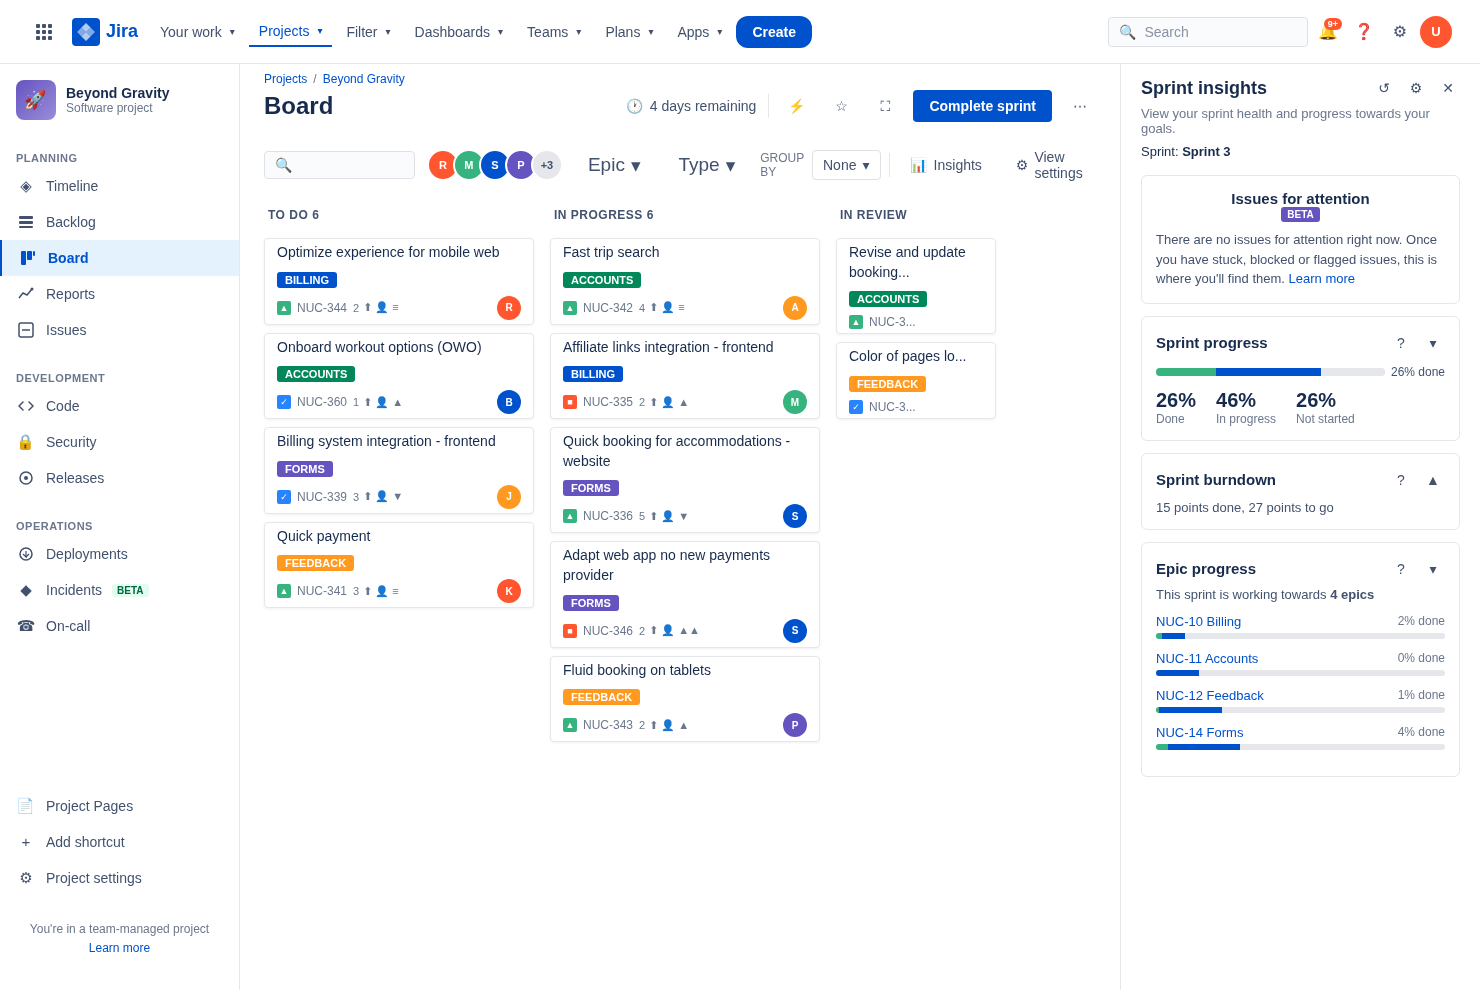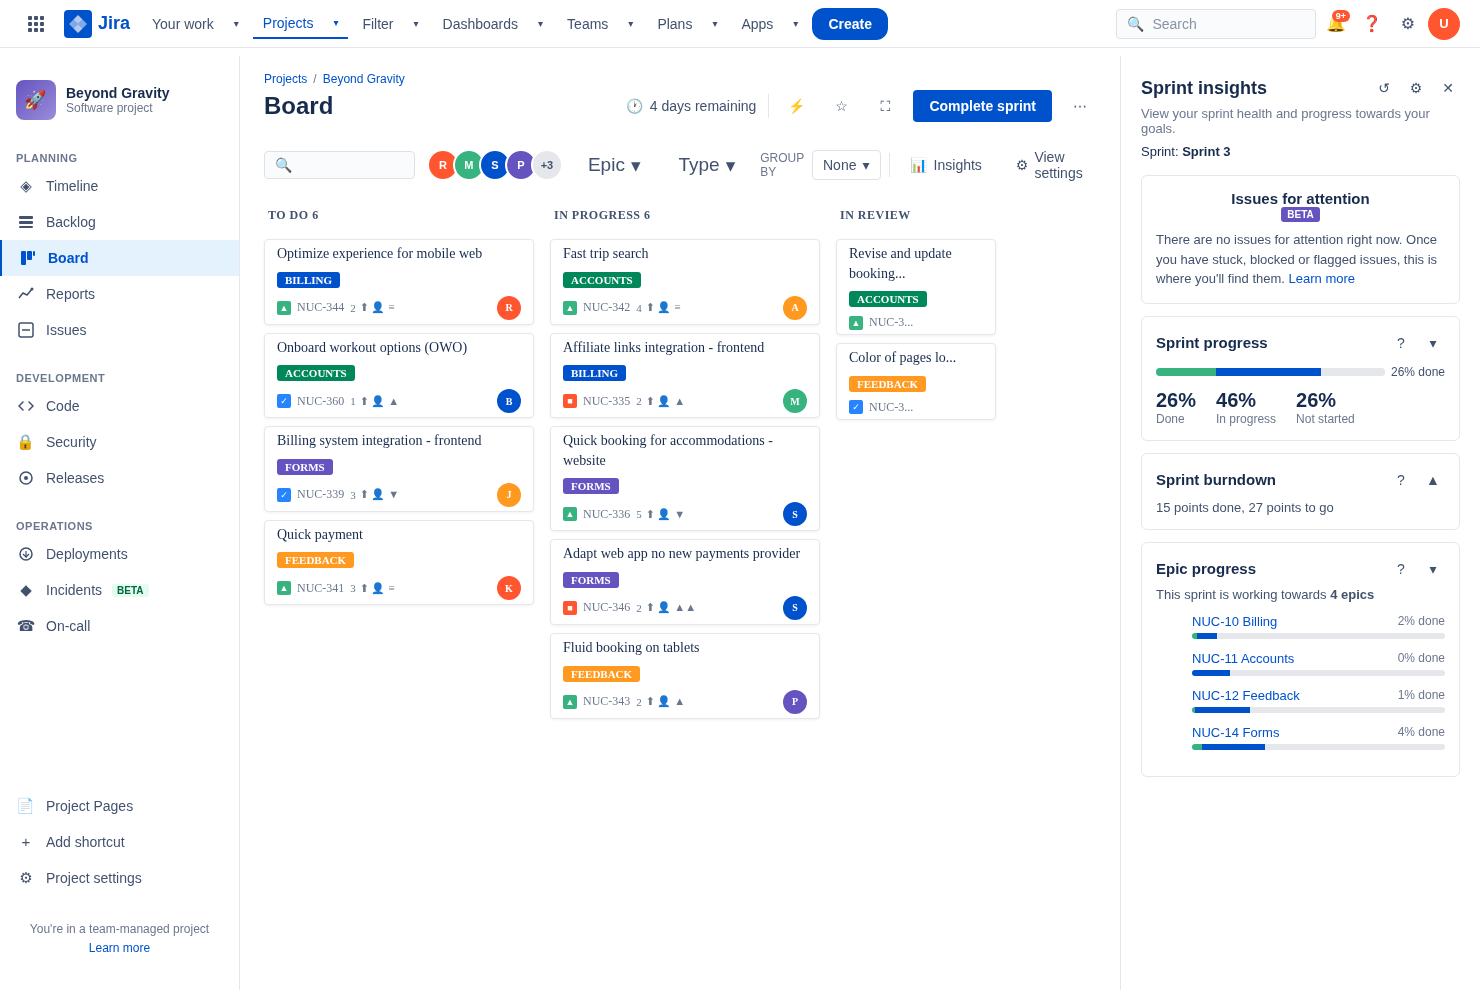--- a/index.html
+++ b/index.html
@@ -1,30 +1,30 @@
 <!DOCTYPE html>
 <html><head>
   <meta charset="utf-8">
   <style>
     * { box-sizing: border-box; margin: 0; padding: 0; }
     body { font-family: -apple-system, BlinkMacSystemFont, 'Segoe UI', sans-serif; font-size: 14px; background: #fff; overflow: hidden; }
 
     
     .top-nav {
-      display: flex; align-items: center; height: 48px;
+      display: flex; align-items: center; height: 64px;
       background: #fff; border-bottom: 1px solid #e5e7eb;
-      padding: 0 20px; gap: 4px; position: fixed; top: 0; left: 0; right: 0; z-index: 100;
+      padding: 0 28px; gap: 4px; position: fixed; top: 0; left: 0; right: 0; z-index: 100;
     }
     .nav-grid-btn { width: 32px; height: 32px; display: flex; align-items: center; justify-content: center; border-radius: 4px; cursor: pointer; }
     .grid-icon { display: grid; grid-template-columns: 1fr 1fr 1fr; gap: 2px; width: 16px; height: 16px; }
     .grid-icon span { background: #42526e; border-radius: 1px; }
     .logo { display: flex; align-items: center; gap: 6px; margin: 0 8px; text-decoration: none; }
     .logo-icon { width: 28px; height: 28px; background: #0052CC; border-radius: 4px; display: flex; align-items: center; justify-content: center; }
     .logo-text { font-size: 18px; font-weight: 700; color: #0052CC; }
-    .nav-item { padding: 6px 10px; border-radius: 4px; cursor: pointer; color: #42526e; font-size: 14px; display: flex; align-items: center; gap: 20px; white-space: nowrap; }
+    .nav-item { padding: 6px 10px; border-radius: 4px; cursor: pointer; color: #42526e; font-size: 14px; display: flex; align-items: center; gap: 8px; white-space: nowrap; }
     .nav-item.active { color: #0052CC; border-bottom: 2px solid #0052CC; border-radius: 0; }
     .chevron-small { font-size: 10px; }
     .nav-spacer { flex: 1; }
     .search-box { display: flex; align-items: center; border: 1px solid #dfe1e6; border-radius: 4px; padding: 6px 10px; gap: 8px; background: #fafbfc; width: 200px; cursor: text; }
     .search-placeholder { color: #8993a4; font-size: 14px; }
     .nav-icon-btn { width: 32px; height: 32px; display: flex; align-items: center; justify-content: center; border-radius: 50%; cursor: pointer; color: #42526e; font-size: 16px; position: relative; }
     .badge { position: absolute; top: 2px; right: 2px; background: #FF5630; color: #fff; font-size: 9px; border-radius: 8px; padding: 1px 4px; font-weight: 700; }
     .avatar-nav { width: 32px; height: 32px; border-radius: 50%; background: #FF5630; color: #fff; display: flex; align-items: center; justify-content: center; font-weight: 700; font-size: 13px; cursor: pointer; }
     .create-btn { background: #0052CC; color: #fff; border: none; border-radius: 12px; padding: 8px 16px; font-size: 14px; font-weight: 600; cursor: pointer; white-space: nowrap; }
 
@@ -69,21 +69,21 @@
     .avatar-count { width: 32px; height: 32px; border-radius: 50%; border: 2px solid #fff; margin-left: -6px; background: #e5e7eb; display: flex; align-items: center; justify-content: center; font-size: 11px; font-weight: 600; color: #42526e; }
     .filter-btn { display: flex; align-items: center; gap: 6px; padding: 6px 12px; border: 1px solid transparent; border-radius: 4px; cursor: pointer; color: #42526e; font-size: 19px; }
     .toolbar-right { margin-left: auto; display: flex; align-items: center; gap: 8px; }
     .group-by-label { font-size: 12px; color: #6b778c; font-weight: 500; }
     .dropdown-btn { display: flex; align-items: center; gap: 6px; padding: 6px 10px; border: 1px solid #dfe1e6; border-radius: 4px; cursor: pointer; font-size: 14px; color: #42526e; background: #fff; }
     .insights-btn { display: flex; align-items: center; gap: 6px; padding: 6px 12px; border: 1px solid transparent; border-radius: 4px; cursor: pointer; font-size: 14px; color: #42526e; }
     .view-settings-btn { display: flex; align-items: center; gap: 6px; padding: 6px 12px; border: 1px solid transparent; border-radius: 4px; cursor: pointer; font-size: 14px; color: #42526e; }
 
     
     .board-container { display: flex; gap: 16px; padding: 0 24px 24px; flex: 1; overflow-x: auto; }
-    .board-column { width: 270px; flex-shrink: 0; display: flex; flex-direction: column; gap: 8px; font-family: Liberation Serif, serif; }
+    .board-column { width: 270px; flex-shrink: 0; display: flex; flex-direction: column; gap: 8px; }
     .column-header { font-size: 12px; font-weight: 700; color: #42526e; text-transform: uppercase; letter-spacing: 0.5px; padding: 8px 4px; }
     .card { background: #fff; border-radius: 4px; border: 1px solid #e5e7eb; padding: 4px 12px; cursor: pointer; box-shadow: 0 1px 3px rgba(0,0,0,0.06); }
     .card-title { font-size: 14px; color: #172b4d; line-height: 1.4; margin-bottom: 8px; }
     .card-tag { display: inline-block; padding: 2px 8px; border-radius: 3px; font-size: 11px; font-weight: 700; text-transform: uppercase; margin-bottom: 8px; }
     .tag-billing { background: #0052CC; color: #fff; }
     .tag-accounts { background: #00875A; color: #fff; }
     .tag-forms { background: #6554C0; color: #fff; }
     .tag-feedback { background: #FF991F; color: #fff; }
     .card-footer { display: flex; align-items: center; gap: 6px; }
     .card-id { font-size: 12px; color: #6b778c; display: flex; align-items: center; gap: 3px; }
@@ -115,21 +115,21 @@
     .progress-segment { height: 100%; }
     .seg-done { background: #36B37E; }
     .seg-progress { background: #0052CC; }
     .seg-not-started { background: #e5e7eb; }
     .progress-label { font-size: 12px; color: #42526e; white-space: nowrap; }
     .progress-stats { display: flex; gap: 20px; margin-top: 4px; }
     .progress-stat { }
     .progress-stat-value { font-size: 20px; font-weight: 700; color: #172b4d; }
     .progress-stat-label { font-size: 12px; color: #6b778c; }
     .burndown-info { font-size: 13px; color: #42526e; margin-top: 8px; }
-    .epic-progress-item { margin-bottom: 12px; margin-left: 36px; }
+    .epic-progress-item { margin-bottom: 12px; }
     .epic-progress-header { display: flex; justify-content: space-between; margin-bottom: 4px; }
     .epic-link { font-size: 13px; color: #0052CC; text-decoration: none; }
     .epic-pct { font-size: 12px; color: #6b778c; }
     .epic-bar { height: 6px; background: #e5e7eb; border-radius: 3px; overflow: hidden; display: flex; }
 
     .divider { width: 1px; background: #e5e7eb; height: 24px; }
   </style>
 </head>
 <body>
 

